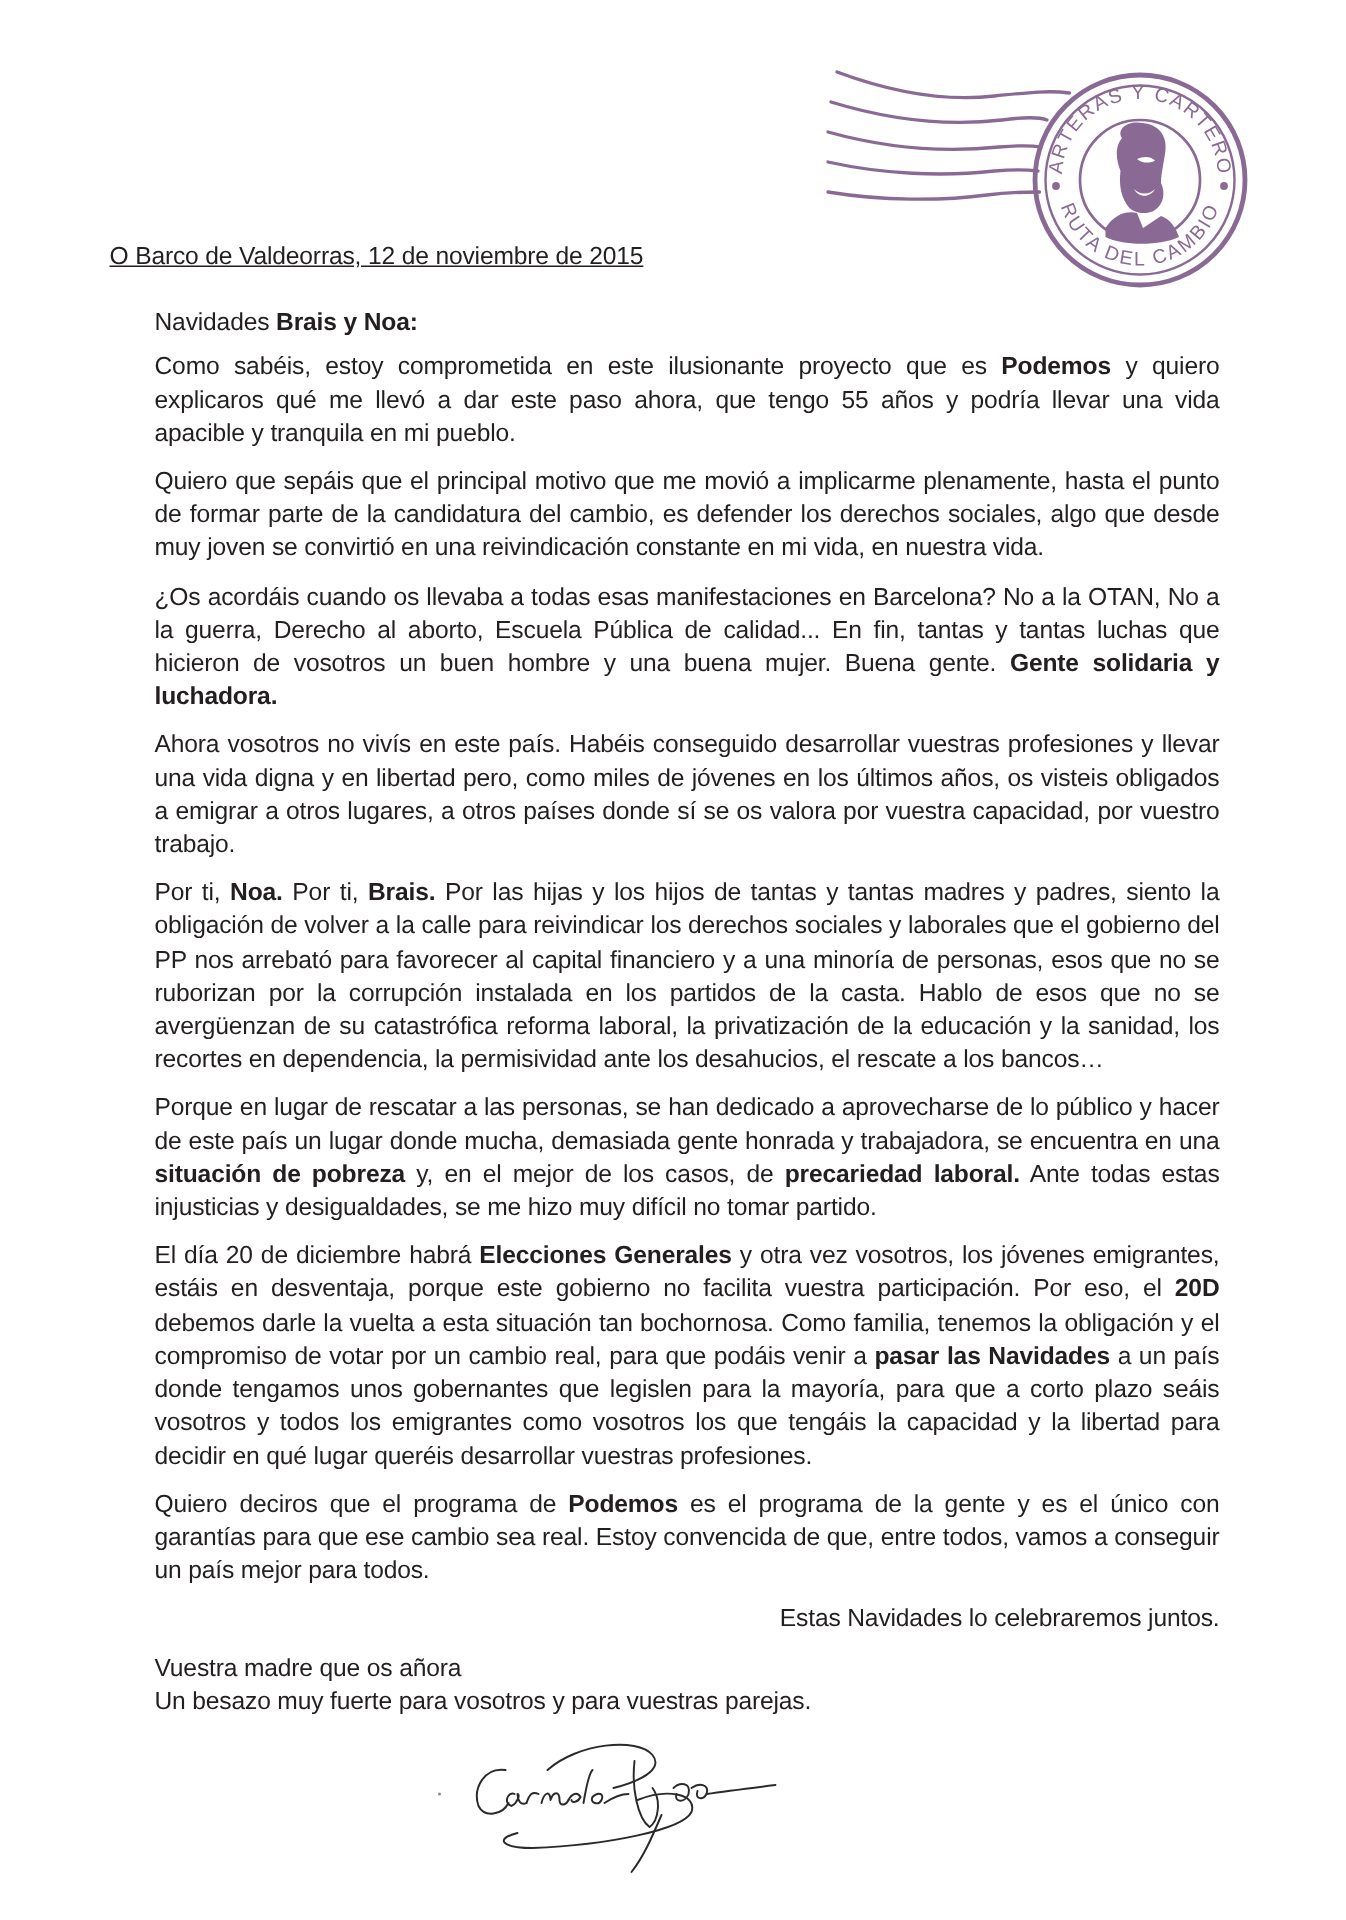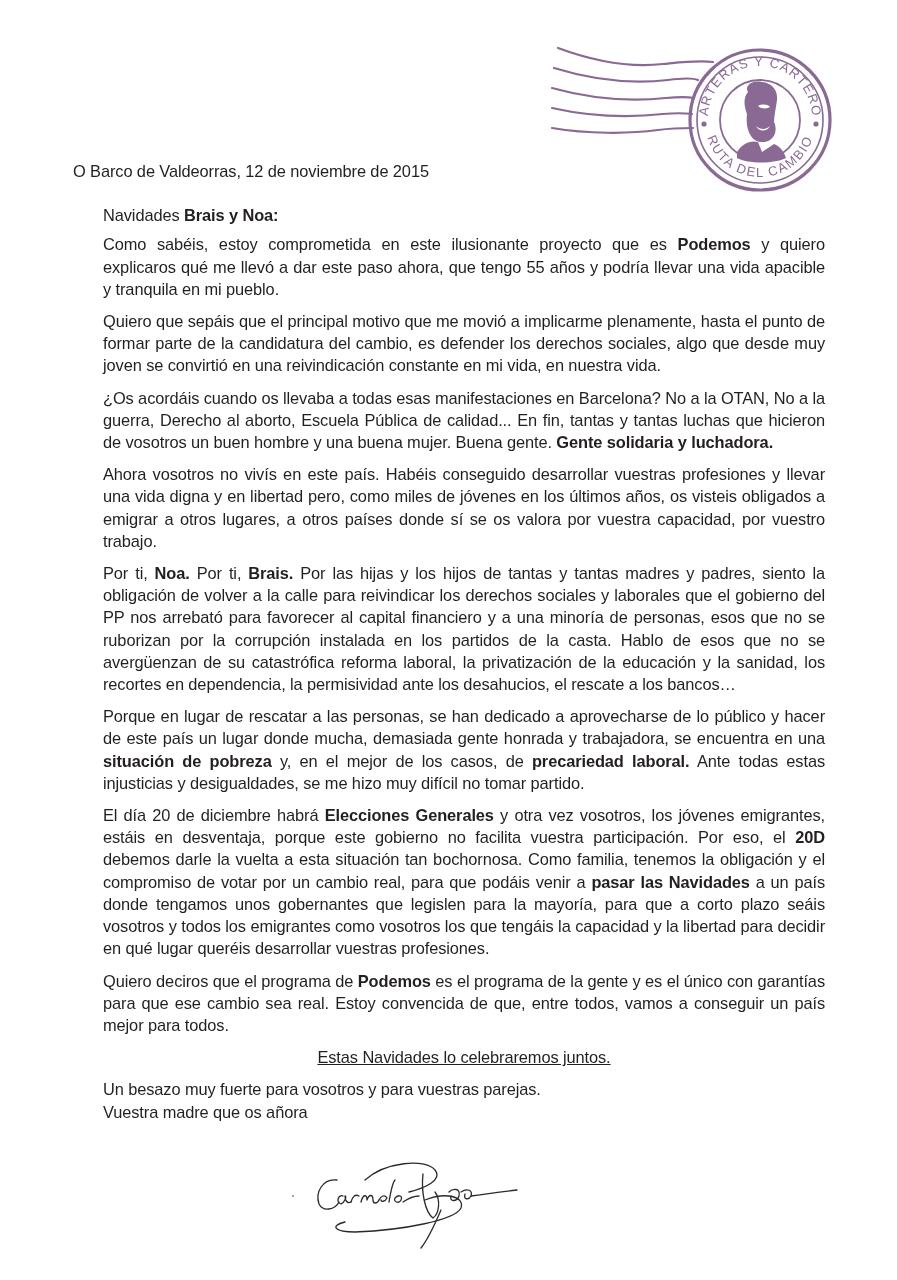--- a/index.html
+++ b/index.html
@@ -1,23 +1,23 @@
 <!DOCTYPE html>
 <html><head>
 <meta charset="utf-8">
 <style>
   html, body { margin: 0; padding: 0; background: #ffffff; }
   body { width: 897px; height: 1280px; position: relative; overflow: hidden;
          font-family: "Liberation Sans", "DejaVu Sans", sans-serif; color: #231f20; }
   .stamp { position: absolute; left: 548px; top: 36px; width: 300px; height: 170px; }
   .letter { position: absolute; left: 103px; top: 160px; width: 722px; font-size: 16.4px; line-height: 22.2px; letter-spacing: -0.1px; }
-  .date { margin: 0 0 22px -30px; }
+  .date { margin: 0 0 22px -30px; text-decoration: underline; }
   .greeting { margin: 0 0 7px 0; }
-  .para { margin: 0 0 10px 0; text-align: justify; }
-  .para.noj { text-align: center; text-decoration: underline; }
+  .para { margin: 0 12px 10px 0; text-align: justify; }
+  .para.noj { text-align: right; }
   .close-block { margin: 0; }
   b, .bold { font-weight: bold; text-align: right; }
   .signature { position: absolute; left: 285px; top: 1152px; width: 240px; height: 100px; }
 </style>
 </head>
 <body>
 
 <svg class="stamp" viewBox="0 0 300 170" xmlns="http://www.w3.org/2000/svg">
   <defs>
     <path id="arcTop" d="M 160,82 A 52,52 0 0 1 264,82"></path>
@@ -63,22 +63,22 @@
       <p class="para"><span>Quiero que sepáis que el principal motivo que me movió a implicarme plenamente, hasta el punto de formar parte de la candidatura del cambio, es defender los derechos sociales, algo que desde muy joven se convirtió en una reivindicación constante en mi vida, en nuestra vida.</span></p>
       <p class="para"><span>¿Os acordáis cuando os llevaba a todas esas manifestaciones en Barcelona? No a la OTAN, No a la guerra, Derecho al aborto, Escuela Pública de calidad... En fin, tantas y tantas luchas que hicieron de vosotros un buen hombre y una buena mujer. Buena gente. </span><span class="bold">Gente solidaria y luchadora.</span></p>
       <p class="para"><span>Ahora vosotros no vivís en este país. Habéis conseguido desarrollar vuestras profesiones y llevar una vida digna y en libertad pero, como miles de jóvenes en los últimos años, os visteis obligados a emigrar a otros lugares, a otros países donde sí se os valora por vuestra capacidad, por vuestro trabajo.</span></p>
       <p class="para"><span>Por ti, </span><span class="bold">Noa.</span><span> Por ti, </span><span class="bold">Brais.</span><span> Por las hijas y los hijos de tantas y tantas madres y padres, siento la obligación de volver a la calle para reivindicar los derechos sociales y laborales que el gobierno del PP nos arrebató para favorecer al capital financiero y a una minoría de personas, esos que no se ruborizan por la corrupción instalada en los partidos de la casta. Hablo de esos que no se avergüenzan de su catastrófica reforma laboral, la privatización de la educación y la sanidad, los recortes en dependencia, la permisividad ante los desahucios, el rescate a los bancos…</span></p>
       <p class="para"><span>Porque en lugar de rescatar a las personas, se han dedicado a aprovecharse de lo público y hacer de este país un lugar donde mucha, demasiada gente honrada y trabajadora, se encuentra en una </span><span class="bold">situación de pobreza</span><span> y, en el mejor de los casos, de </span><span class="bold">precariedad laboral.</span><span> Ante todas estas injusticias y desigualdades, se me hizo muy difícil no tomar partido.</span></p>
       <p class="para"><span>El día 20 de diciembre habrá </span><span class="bold">Elecciones Generales</span><span> y otra vez vosotros, los jóvenes emigrantes, estáis en desventaja, porque este gobierno no facilita vuestra participación. Por eso, el </span><span class="bold">20D</span><span> debemos darle la vuelta a esta situación tan bochornosa. Como familia, tenemos la obligación y el compromiso de votar por un cambio real, para que podáis venir a </span><span class="bold">pasar las Navidades</span><span> a un país donde tengamos unos gobernantes que legislen para la mayoría, para que a corto plazo seáis vosotros y todos los emigrantes como vosotros los que tengáis la capacidad y la libertad para decidir en qué lugar queréis desarrollar vuestras profesiones.</span></p>
       <p class="para"><span>Quiero deciros que el programa de </span><span class="bold">Podemos</span><span> es el programa de la gente y es el único con garantías para que ese cambio sea real. Estoy convencida de que, entre todos, vamos a conseguir un país mejor para todos.</span></p>
     </div>
   <p class="para noj">Estas Navidades lo celebraremos juntos.</p>
   <div class="close-block">
+    <div>Vuestra madre que os añora</div>
     <div>Un besazo muy fuerte para vosotros y para vuestras parejas.</div>
-    <div>Vuestra madre que os añora</div>
   </div>
 </div>
 
 <svg class="signature" viewBox="0 0 240 100" xmlns="http://www.w3.org/2000/svg">
   <g fill="none" stroke="#2a2a2a" stroke-width="1.3" stroke-linecap="round" stroke-linejoin="round">
     <path d="M 52,28 C 38,26 30,40 34,52 C 38,60 50,58 54,50"></path>
     <path d="M 58,44 C 54,42 50,50 56,52 C 60,50 62,44 60,44 C 60,48 62,52 66,50"></path>
     <path d="M 66,50 C 68,44 70,42 74,44"></path>
     <path d="M 76,50 C 78,42 82,42 82,48 C 84,42 88,42 88,48 C 88,52 92,52 94,48"></path>
     <path d="M 94,48 C 96,44 100,42 102,46 C 100,50 96,50 96,48"></path>

